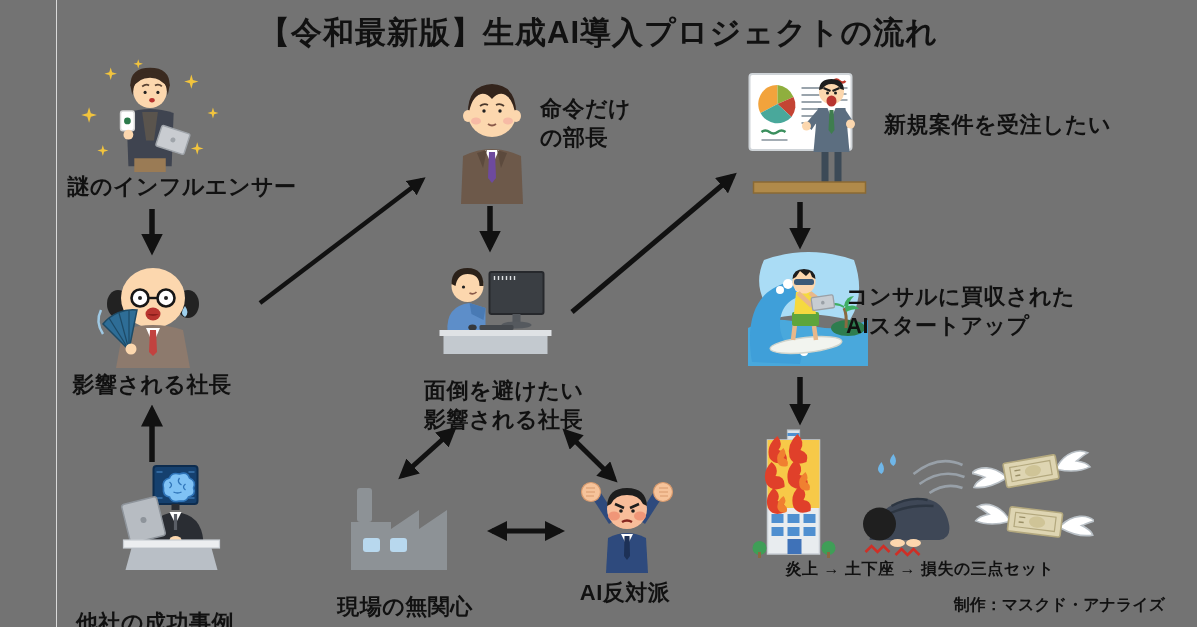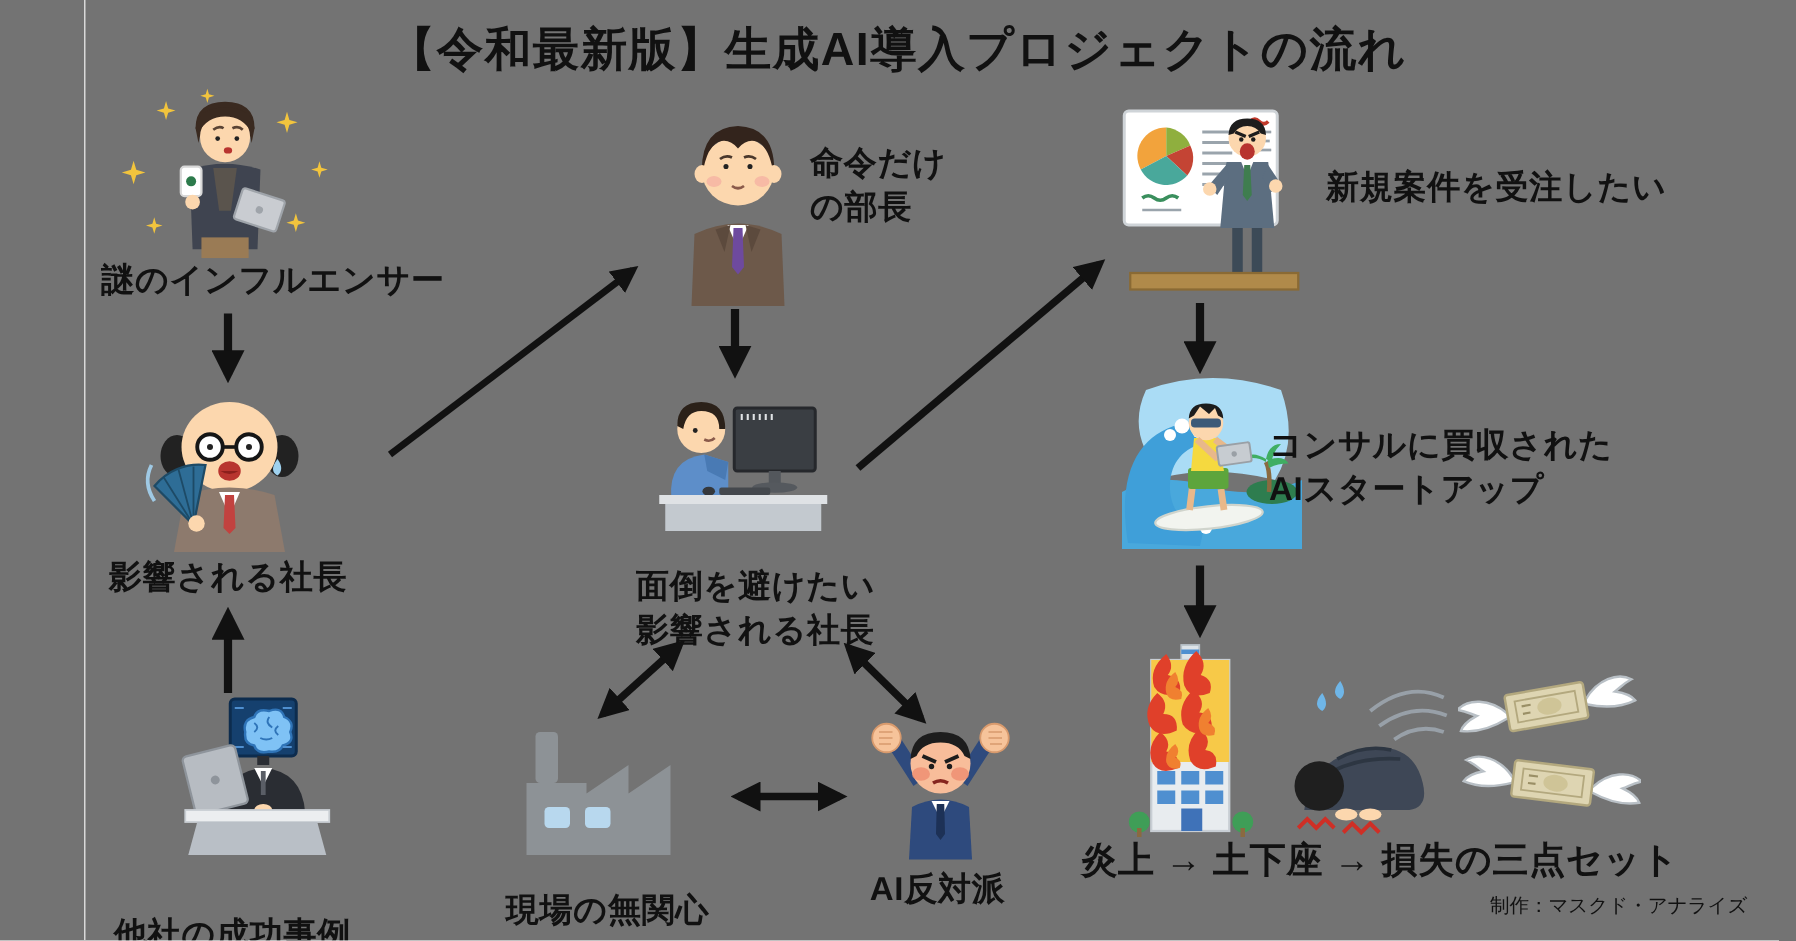--- a/index.html
+++ b/index.html
@@ -5,22 +5,22 @@
   html,body { margin:0; padding:0; background:#fff; }
   .canvas { position:relative; width:1197px; height:627px; background:#737373; overflow:hidden;
             font-family:"Liberation Sans", sans-serif; color:#111; }
   .vline { position:absolute; left:56px; top:0; width:1px; height:627px; background:#d9d9d9; }
   .title { position:absolute; top:12px; left:0; width:100%; text-align:center;
            font-size:31px; font-weight:800; letter-spacing:1px; }
   .fig { position:absolute; }
   .fig svg { display:block; width:100%; height:100%; }
   .label { position:absolute; font-weight:600; font-size:22px; line-height:1.32; letter-spacing:0.5px; }
   .center { text-align:center; }
-  .outcome { font-size:24px; }
-  .credit { position:absolute; top:595px; right:32px; font-size:13px; font-weight:400; }
+  .outcome { font-size:16px; }
+  .credit { position:absolute; top:595px; right:32px; font-size:16px; font-weight:700; }
   .edges { position:absolute; left:0; top:0; pointer-events:none; }
 </style>
 </head>
 <body>
 
 <div class="canvas">
   <div class="vline"></div>
 
   <div class="title">【令和最新版】生成AI導入プロジェクトの流れ</div>
 

